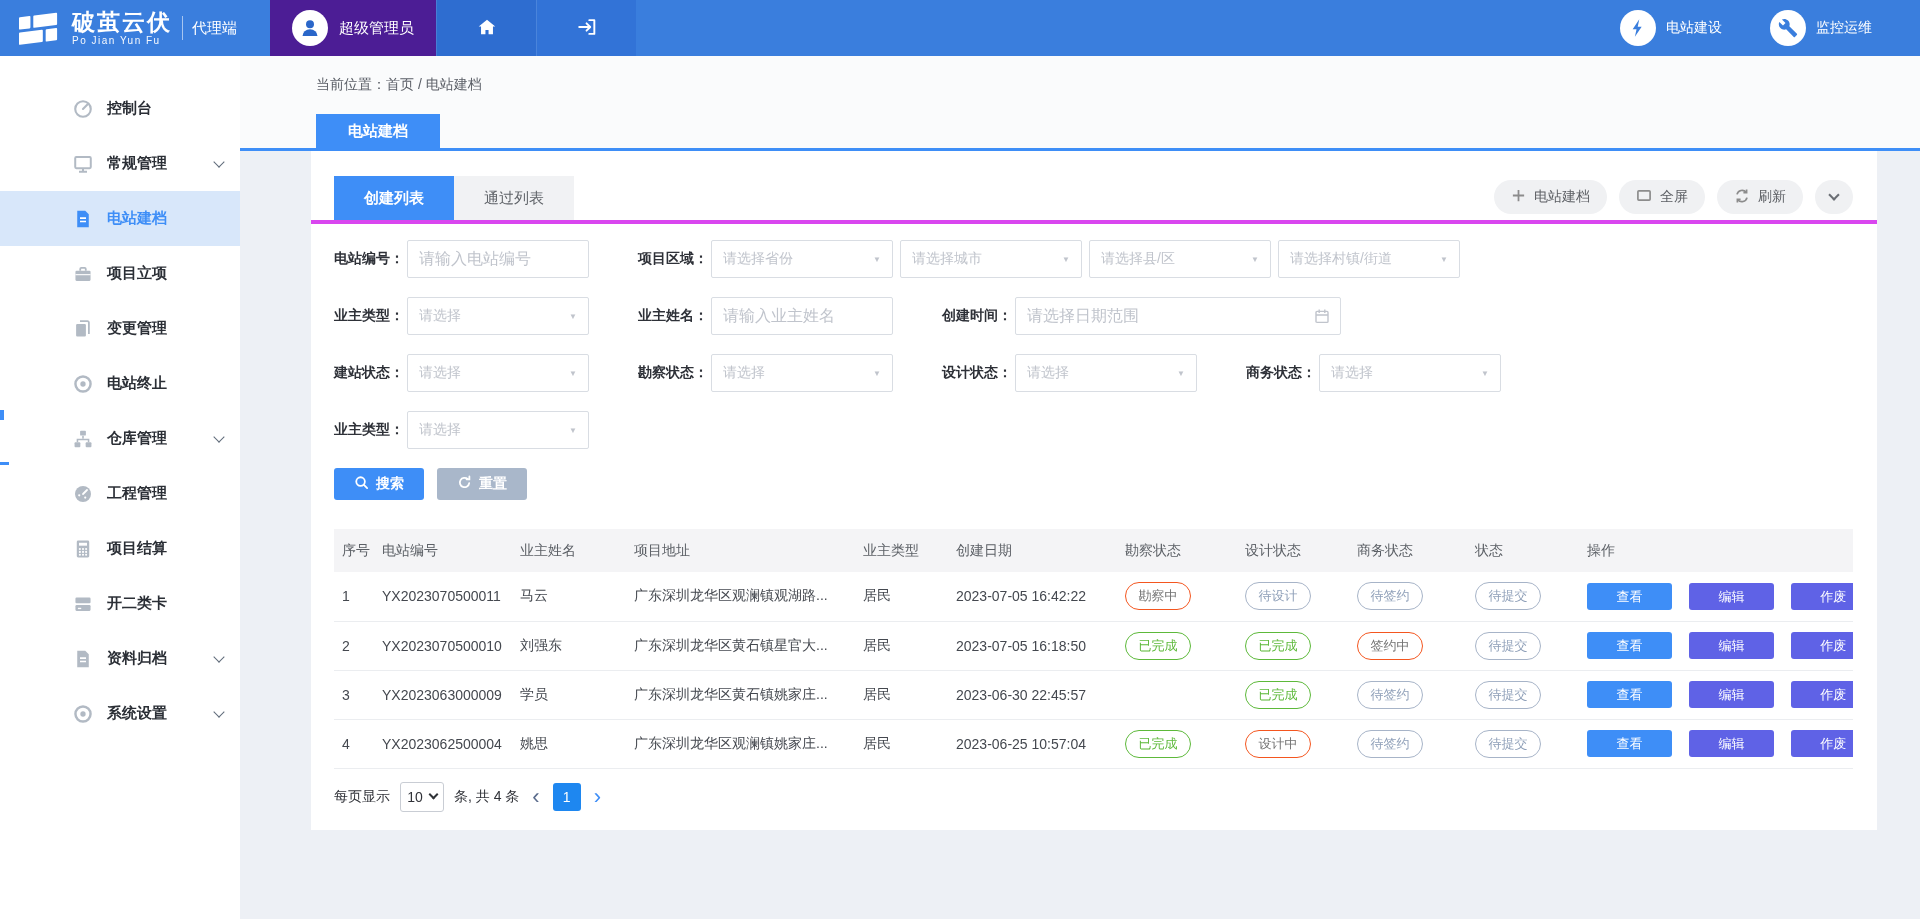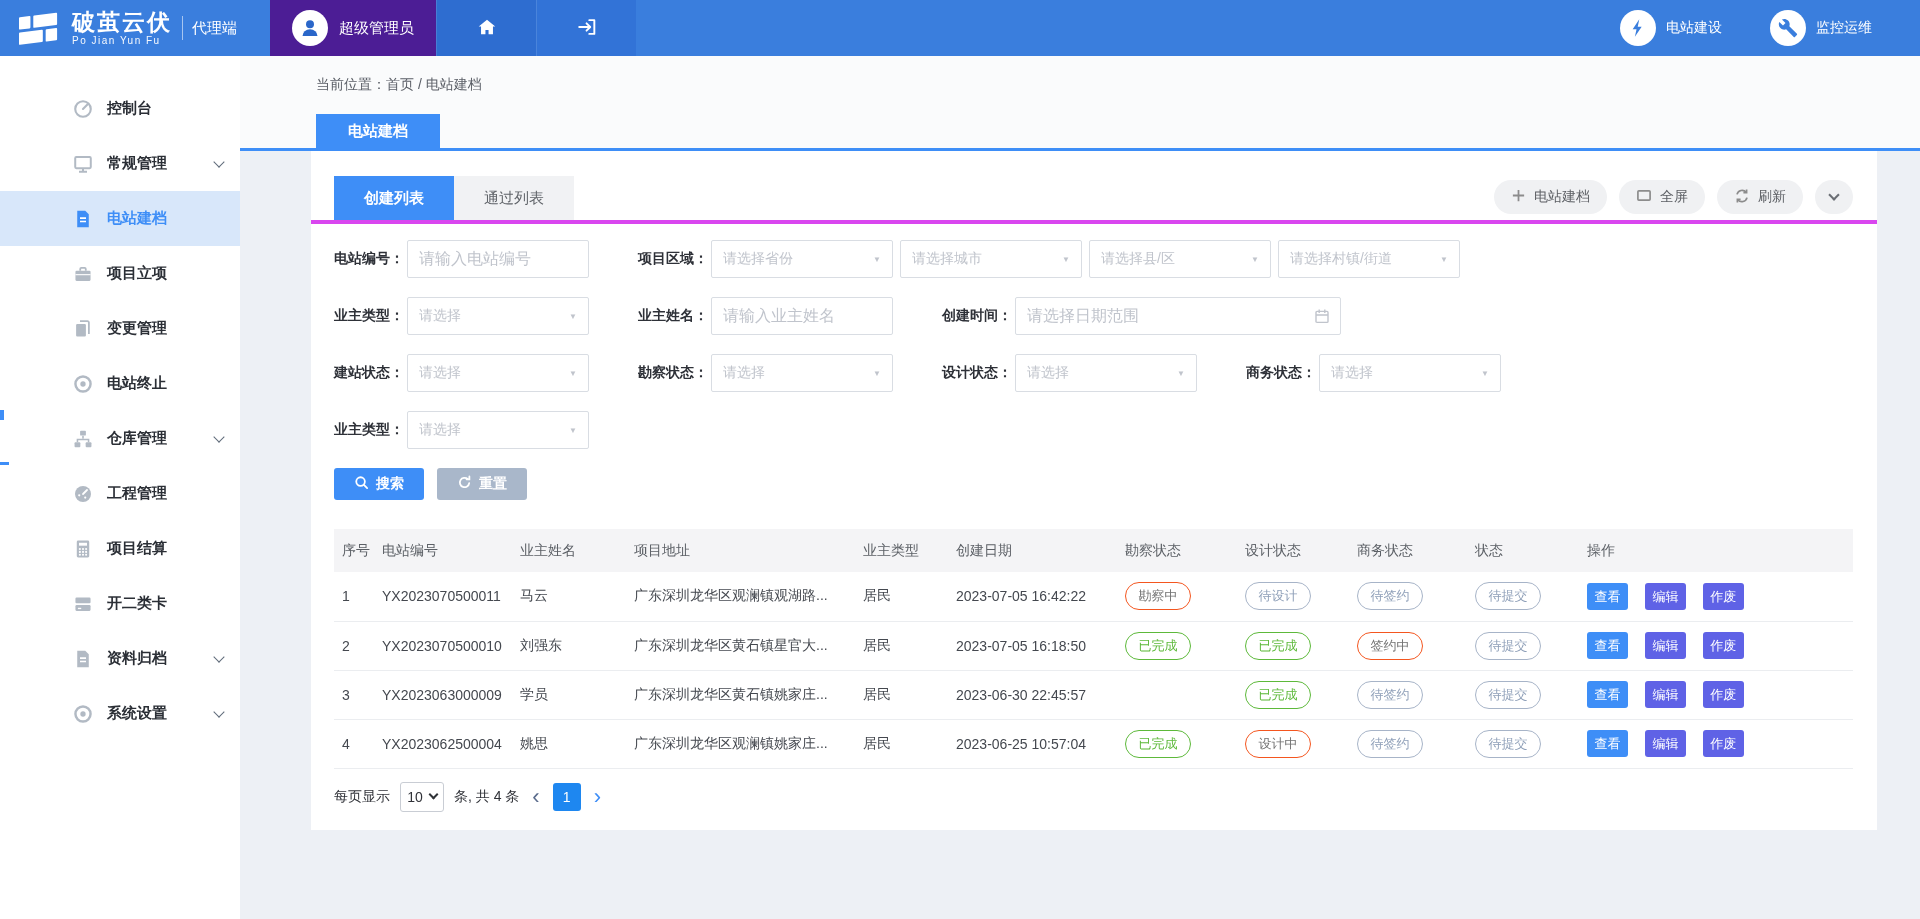--- a/index.html
+++ b/index.html
@@ -81,21 +81,21 @@
 
   
   .table-wrap{margin-top:29px;padding:0 24px 0 23px}
   table{width:100%;border-collapse:collapse;table-layout:fixed;font-size:14px}
   thead th{background:#f4f4f6;height:43px;font-weight:normal;color:#5c6066;text-align:left;padding-left:8px}
   tbody td{height:49px;border-bottom:1px solid #ebedf0;color:#44484f;padding-left:8px;white-space:nowrap;overflow:hidden}
   .badge{display:inline-block;min-width:66px;text-align:center;border:1px solid;border-radius:14px;padding:4px 10px;font-size:13px;background:#fff}
   .badge[data-type="orange"]{color:#737373;border-color:#f4561f}
   .badge[data-type="green"]{color:#5db93a;border-color:#5db93a}
   .badge[data-type="plain"]{color:#8e9fb8;border-color:#a7b4c8}
-  .abtn{display:inline-block;width:41px;height:27px;line-height:27px;text-align:center;color:#fff;font-size:13px;border-radius:3px;margin-right:13px;border:none;cursor:pointer;font-family:inherit;padding:0}
+  .abtn{display:inline-block;width:85px;height:27px;line-height:27px;text-align:center;color:#fff;font-size:13px;border-radius:3px;margin-right:13px;border:none;cursor:pointer;font-family:inherit;padding:0}
   .abtn-view{background:#3e8ef7}
   .abtn-edit,.abtn-void{background:#5f62e6}
 
   
   .pagination{display:flex;align-items:center;gap:10px;padding:13px 24px 0 0;color:#303238;font-size:14px}
   .page-size{width:44px;height:30px;border:1px solid #c9cdd4;border-radius:3px;display:flex;align-items:center;justify-content:center;gap:7px;cursor:pointer;background:#fff}
   .ps-chev{display:inline-block;width:7px;height:7px;border-right:2px solid #2f3237;border-bottom:2px solid #2f3237;transform:rotate(45deg);margin-top:-4px}
   .pg-arrow{font-size:22px;line-height:1;padding:0 3px;cursor:pointer}
   .pg-prev{color:#5a6b8c}
   .pg-next{color:#3e8ef7}

